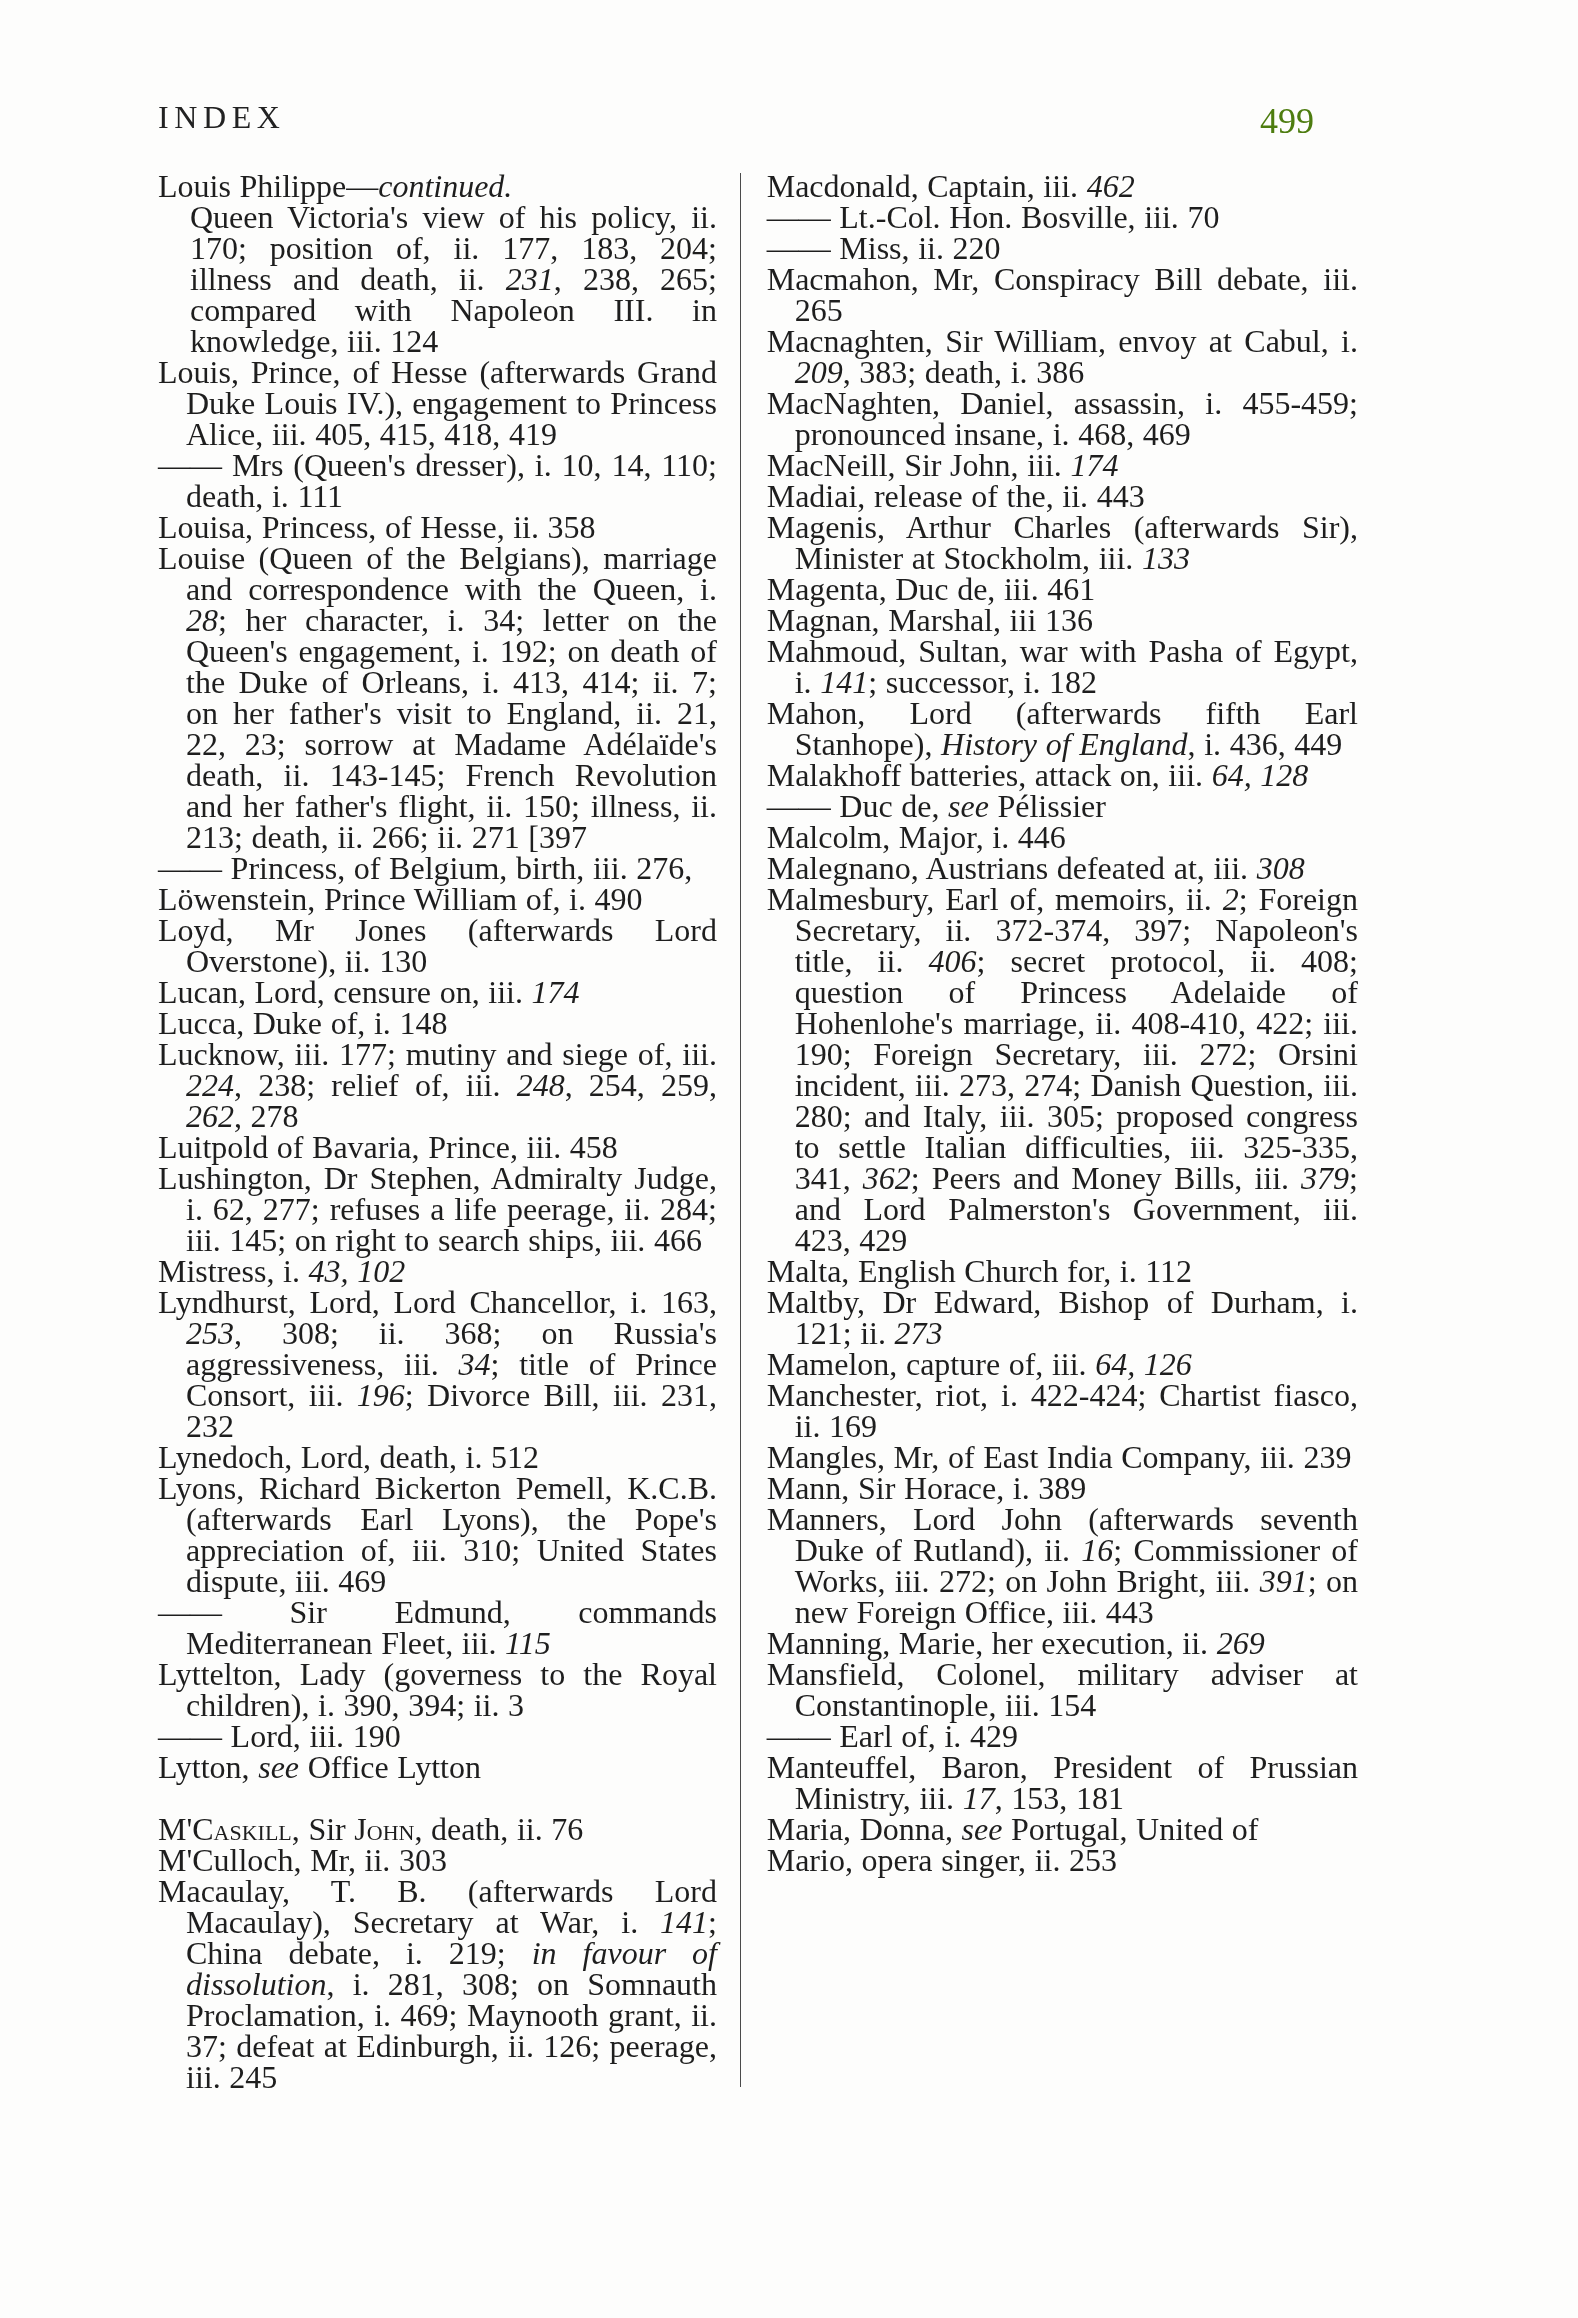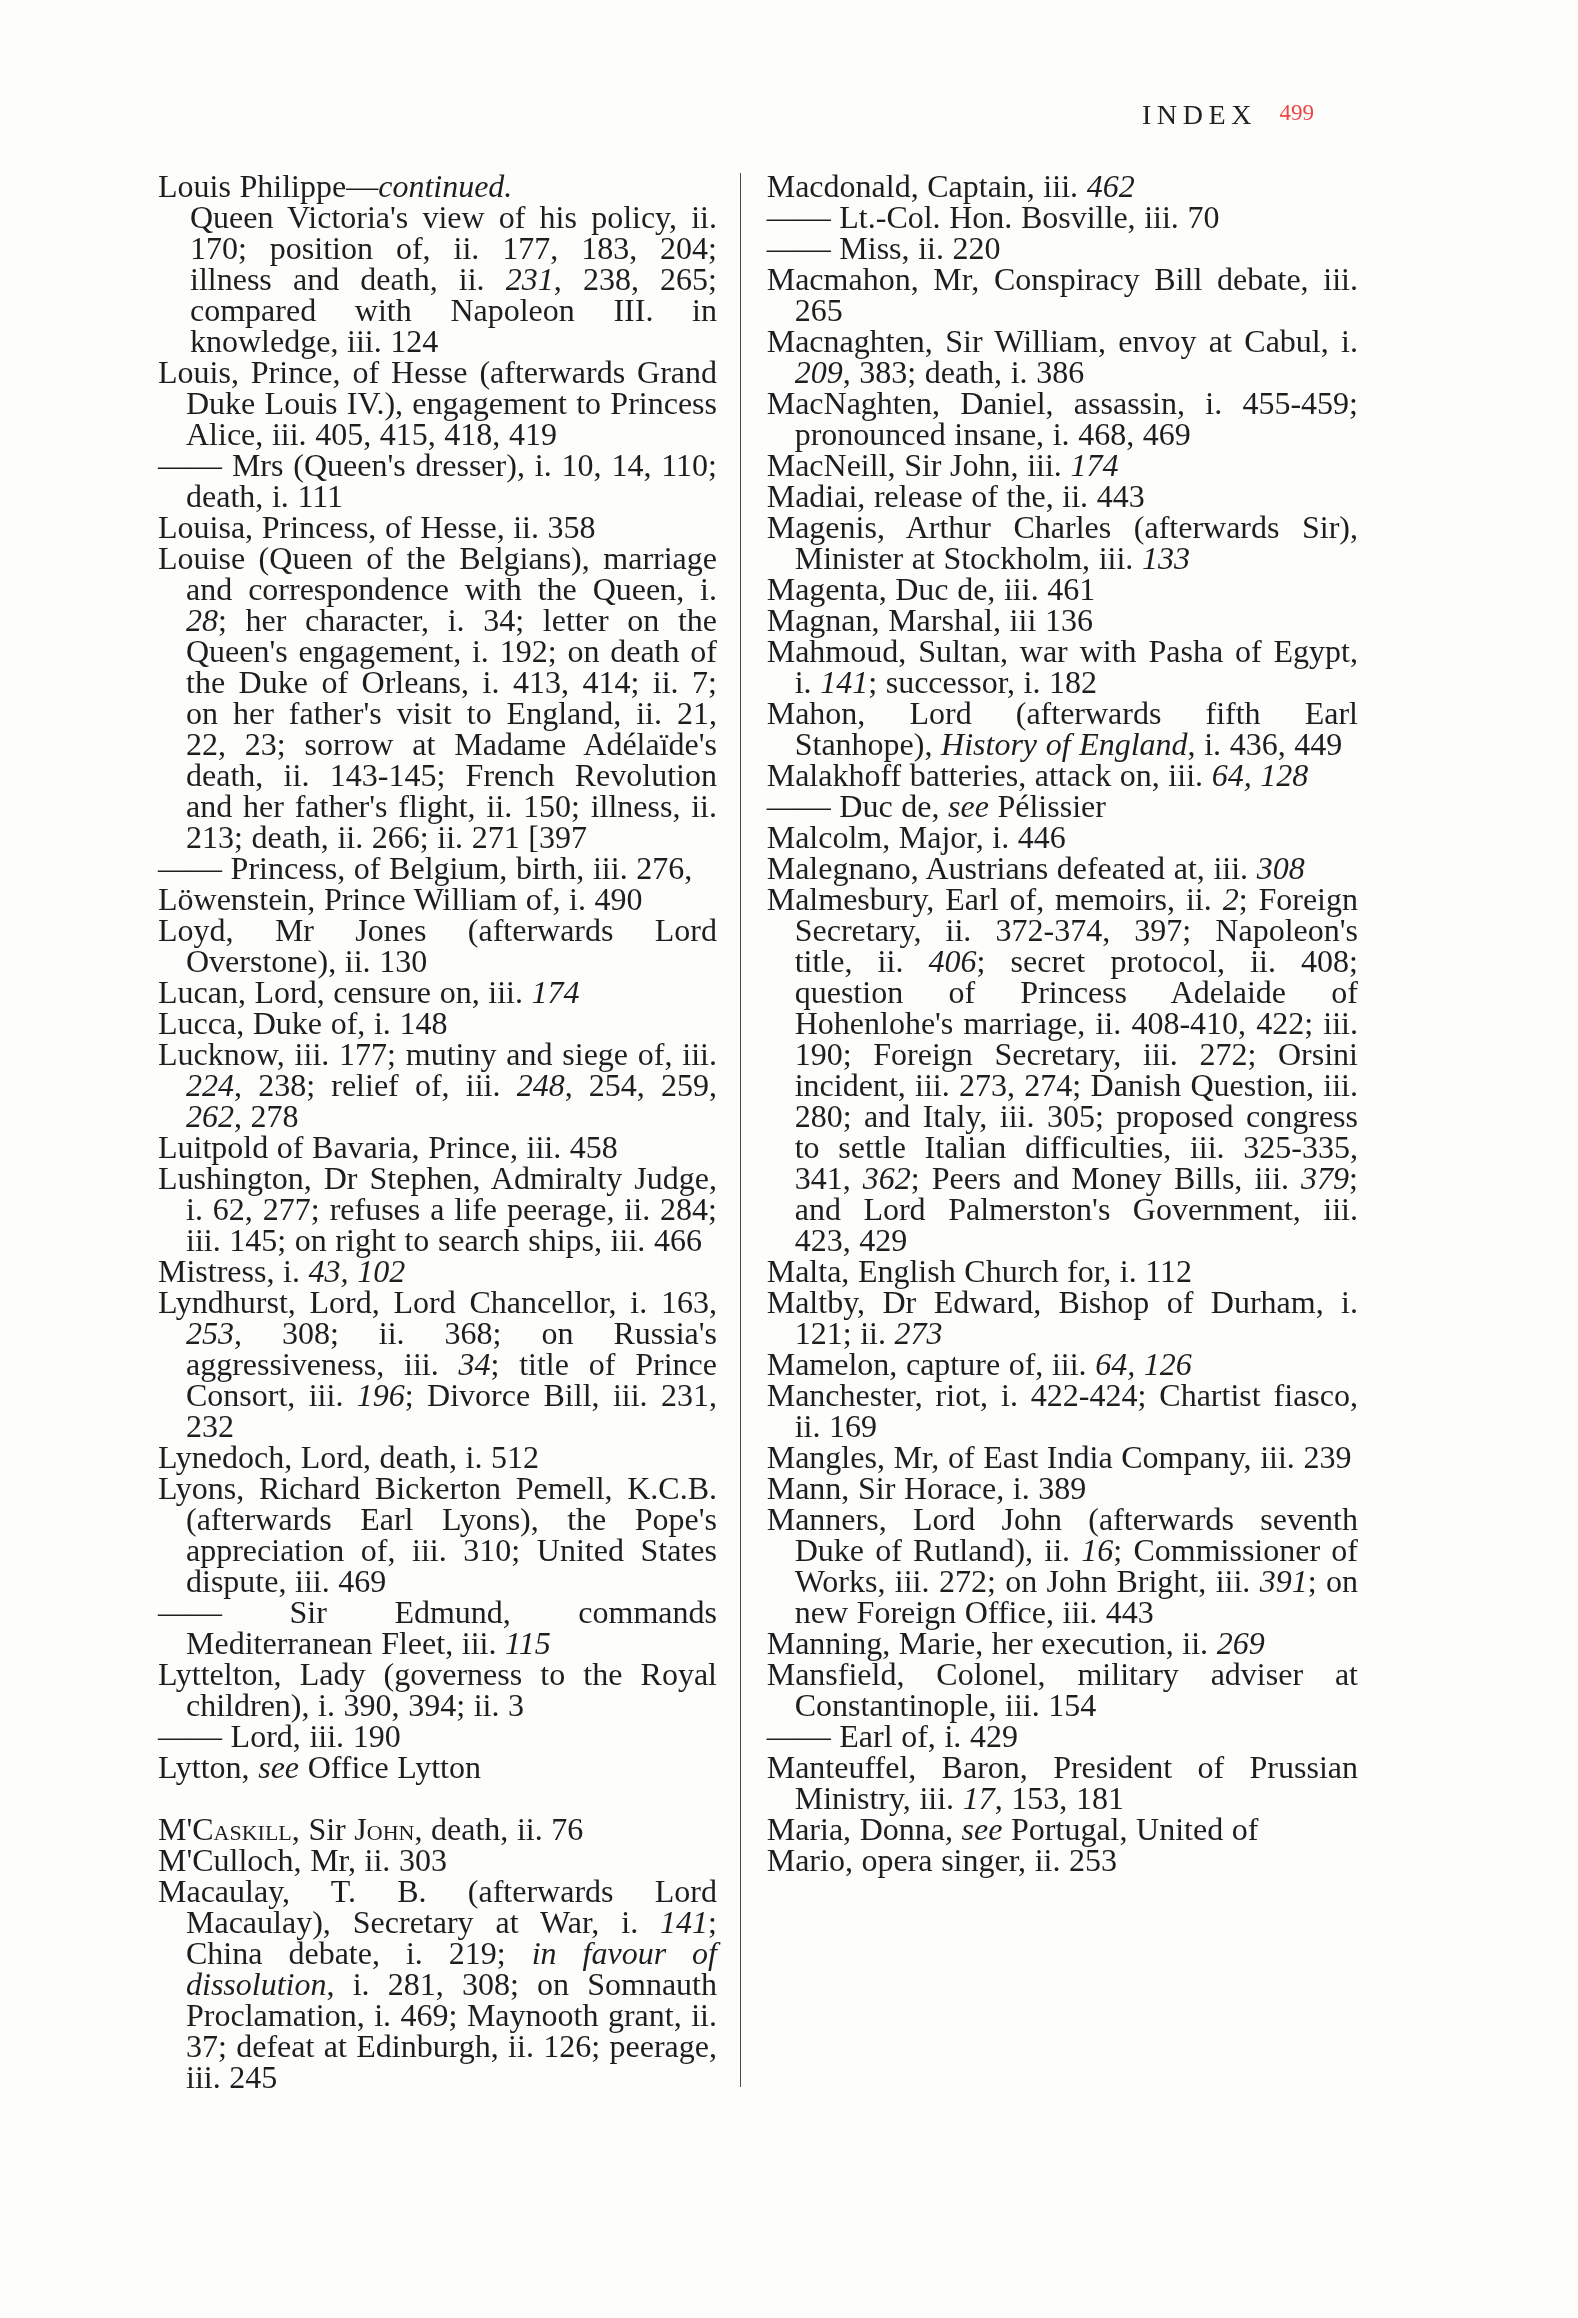--- a/index.html
+++ b/index.html
@@ -20,31 +20,31 @@
   }
   .header {
     position: relative;
     height: 39px;
     margin-bottom: 33px;
   }
   .header .title {
     position: absolute;
     left: 0;
     right: 101px;
-    text-align: right;
-    font-size: 28px;
+    text-align: left;
+    font-size: 32px;
     letter-spacing: 5.6px;
     color: #222;
   }
   .header .pagenum {
     position: absolute;
     right: 44px;
     top: 1.1px;
-    font-size: 23px;
-    color: #ef4444;
+    font-size: 36px;
+    color: #4d7c0f;
   }
   .columns {
     display: flex;
     align-items: stretch;
   }
   .col-left  { width: 559px; }
   .divider   { width: 1.1px; background: #4a4a4a; margin: 2.3px 26px 5.6px 22.6px; }
   .col-right { flex: 1; }
   .entry {
     margin: 0;

